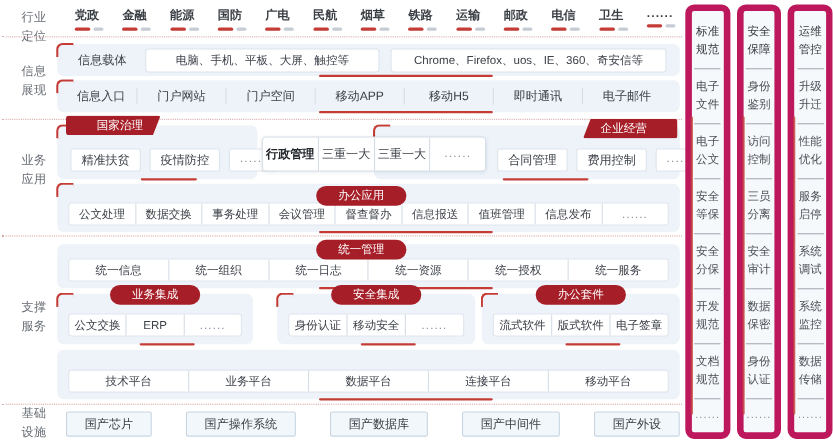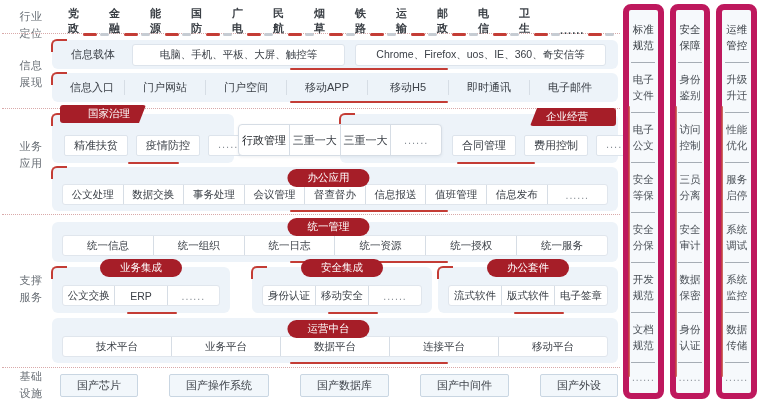--- a/index.html
+++ b/index.html
@@ -10,21 +10,21 @@
   
   .rail-label{position:absolute;left:18px;width:26px;color:#676d74;line-height:1.5;letter-spacing:.5px;text-align:center}
 
   
   .dotsep{position:absolute;left:2px;width:618px;border-top:1px dotted #d9a9a9}
 
   .main{position:absolute;left:52px;top:0;width:566px;height:403px}
 
   
   .industries{position:absolute;top:6px;left:16px;right:4px;display:flex;justify-content:space-between}
-  .ind{display:flex;align-items:flex-end;gap:4px}
+  .ind{display:flex;flex-direction:column;align-items:flex-start;gap:4px}
   .ind .t{font-weight:700;color:#3a3f45}
   .ind .u{display:flex;gap:3px;align-items:center}
   .ind .u i{display:block;height:3px;border-radius:2px}
   .ind .u .r{width:14px;background:#c43c35}
   .ind .u .g{width:9px;background:#c6ccd3}
 
   
   .panel{position:absolute;background:#edf3f9;border-radius:6px}
   .panel::before{content:"";position:absolute;left:-1px;top:-1px;width:14px;height:11px;border-left:2px solid #c43c35;border-top:2px solid #c43c35;border-top-left-radius:6px}
   .panel::after{content:"";position:absolute;left:42%;bottom:-1px;width:28%;height:2px;background:#c43c35;border-radius:1px}
@@ -44,21 +44,21 @@
   
   .bizrow{position:absolute;top:114px;left:0;right:0;height:49px}
   .p-gov{position:absolute;left:0;top:0;width:182px;height:49px}
   .p-ent{position:absolute;left:288px;top:0;right:0;height:49px}
   .items{position:absolute;left:12px;bottom:7px;display:flex;gap:8px}
   .p-ent .items{left:112px}
   .ibox{background:#fff;border:1px solid #dde4ec;border-radius:2px;padding:2px 9px;color:#3c4148;white-space:nowrap}
   .ibox.dots,.dotcell{color:#8a9097;letter-spacing:1px}
   .midbox{position:absolute;left:186px;top:10px;width:204px;height:32px;background:#fff;border:1px solid #d6dde5;border-radius:4px;display:flex;z-index:3;box-shadow:0 1px 3px rgba(40,60,90,.08)}
   .midbox .fcell{display:flex;align-items:center;justify-content:center}
-  .midbox .fcell.bold{font-weight:400;color:#23272c}
+  .midbox .fcell.bold{font-weight:700;color:#23272c}
 
   
   .badge{position:absolute;background:#a61e28;color:#fff;font-size:10.5px;padding:2px 28px;white-space:nowrap;z-index:2;border-radius:3px}
   .badge.tl{left:8px;top:-9px;clip-path:polygon(0 0,100% 0,calc(100% - 7px) 100%,0 100%);padding-right:16px}
   .badge.tr{right:2px;top:-6px;clip-path:polygon(7px 0,100% 0,100% 100%,0 100%);padding-left:16px}
   .badge.pill{left:50%;transform:translateX(-58%);border-radius:10px;padding:2px 20px}
 
   
   .p-office{top:167px;left:0;right:0;height:44px}
   .p-office .badge.pill{top:2px}
@@ -288,21 +288,20 @@
     <div class="panel p-int3">
       <div class="badge pill">办公套件</div>
       <div class="strip">
         <div class="fcell">流式软件</div>
         <div class="fcell">版式软件</div>
         <div class="fcell">电子签章</div>
       </div>
     </div>
 
     <div class="panel nob p-platform">
-      <div class="badge pill">运营中台</div>
       <div class="strip">
         <div class="fcell">技术平台</div>
         <div class="fcell">业务平台</div>
         <div class="fcell">数据平台</div>
         <div class="fcell">连接平台</div>
         <div class="fcell">移动平台</div>
       </div>
     </div>
 
     <div class="infra">

